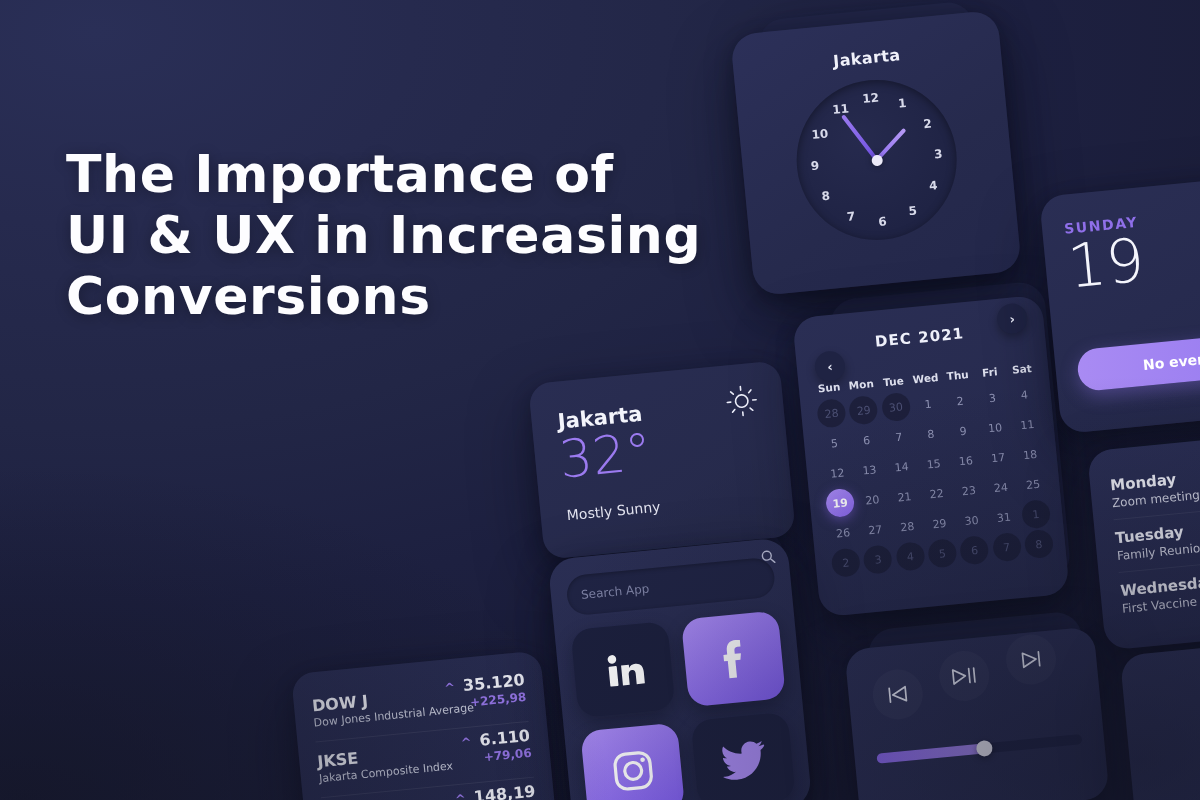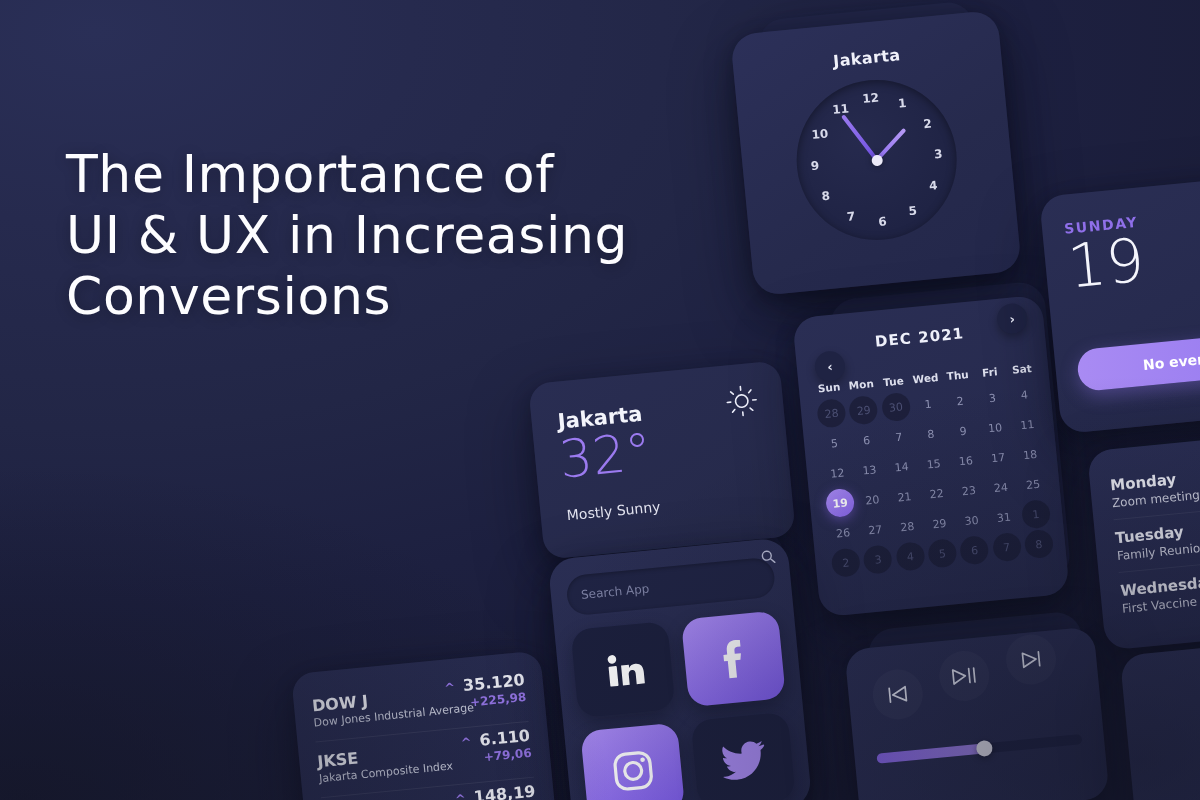--- a/index.html
+++ b/index.html
@@ -21,21 +21,21 @@
     content:""; position:absolute; inset:0;
     background: radial-gradient(90% 80% at 95% 95%, rgba(20,22,40,.55) 0%, rgba(20,22,40,0) 60%),
                 radial-gradient(70% 60% at 2% 100%, rgba(18,20,36,.65) 0%, rgba(18,20,36,0) 70%);
     pointer-events:none;
   }
 
   
   .headline{
     position:absolute; left:66px; top:144px; z-index:5;
     color:#fdfdff;
-    font-size:52px; line-height:1.17; font-weight:400;
+    font-size:52px; line-height:1.17; font-weight:700;
     letter-spacing:.6px;
     text-shadow:0 2px 14px rgba(0,0,0,.3);
     white-space:pre-line;
   }
 
   
   .card{
     position:absolute;
     background:#262a4d;
     border-radius:26px;

